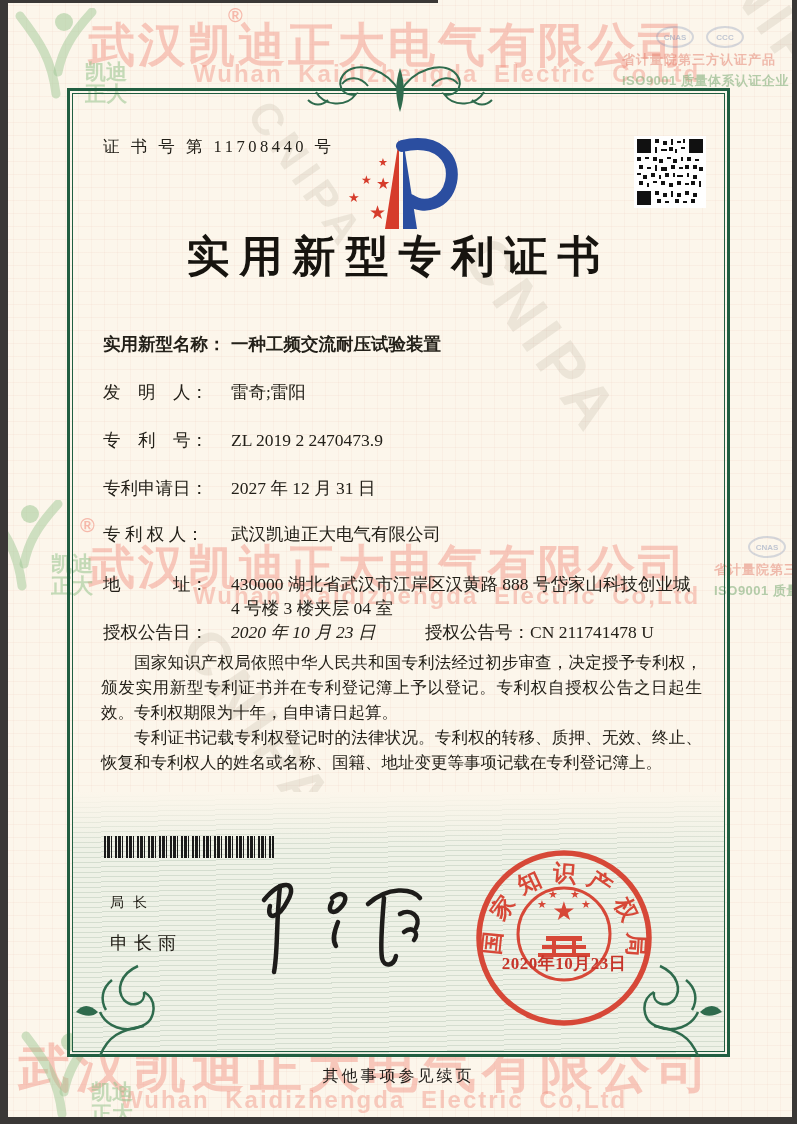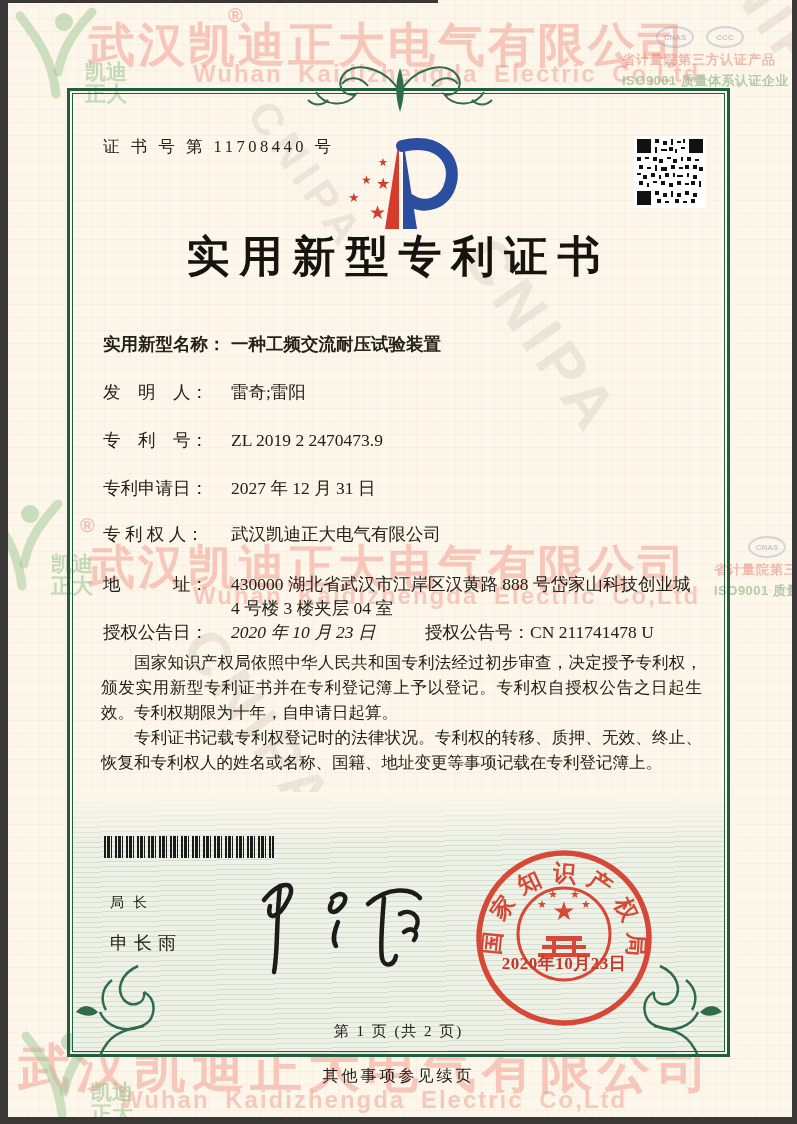--- a/index.html
+++ b/index.html
@@ -299,20 +299,19 @@
         <rect x="74" y="90" width="36" height="5"></rect>
         <rect x="70" y="99" width="44" height="4"></rect>
         <rect x="66" y="107" width="52" height="4"></rect>
         <rect x="80" y="95" width="4" height="12"></rect>
         <rect x="100" y="95" width="4" height="12"></rect>
       </g>
     </g>
   </svg>
   <div class="seal-date">2020年10月23日</div>
 
-  <div class="page-info">第 1 页 (共 2 页)</div>
   <div class="footer-note">其他事项参见续页</div>
 
   <div class="scan-edge edge-l"></div>
   <div class="scan-edge edge-r"></div>
   <div class="scan-edge edge-b"></div>
   <div class="scan-edge edge-t"></div>
 </div>
 
 </body></html>

